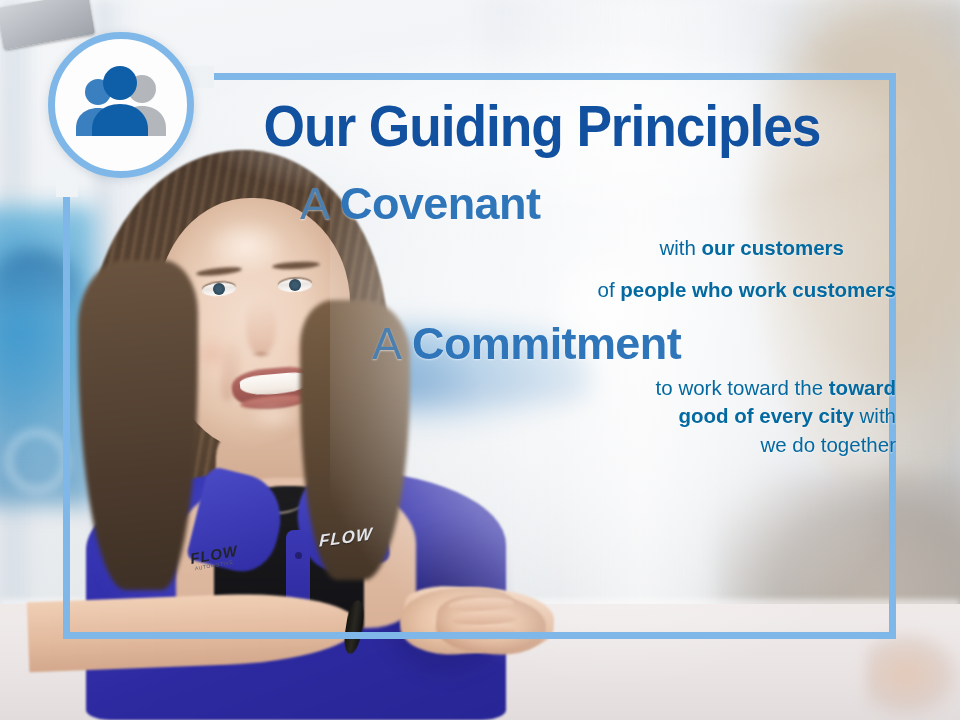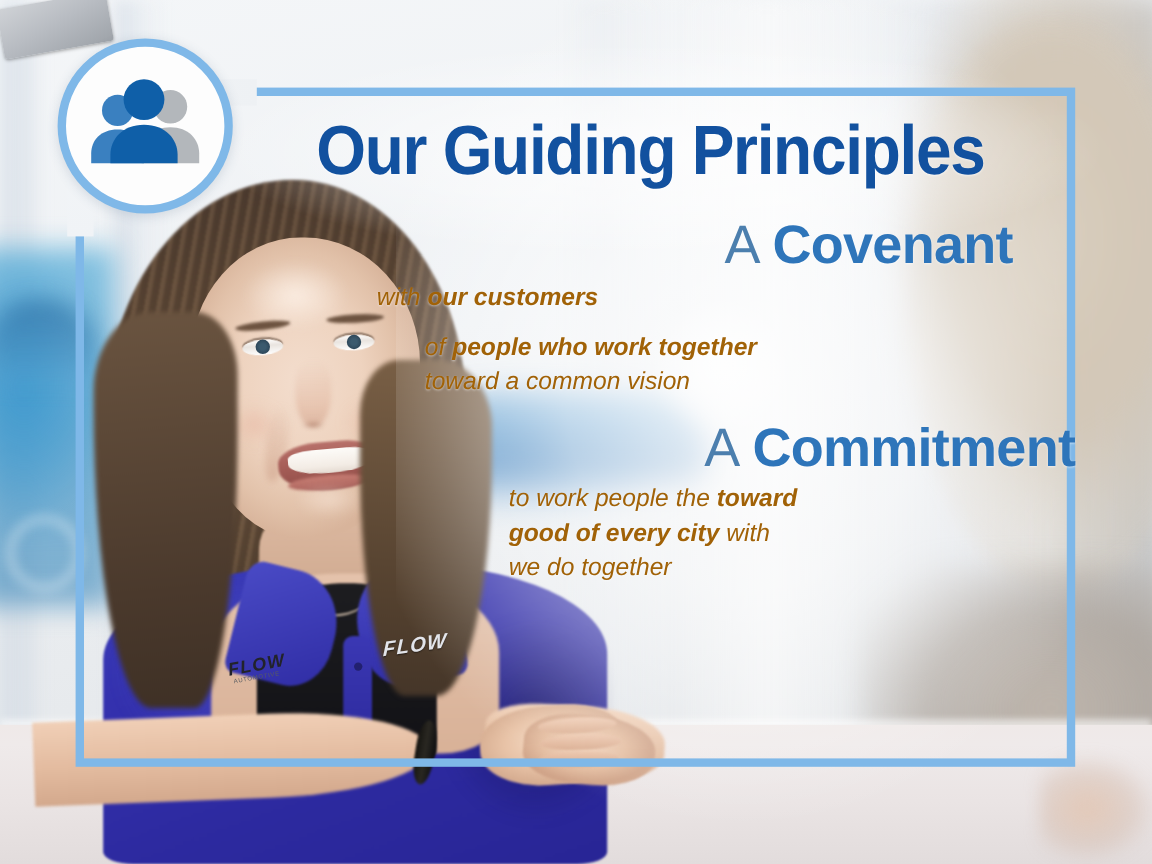--- a/index.html
+++ b/index.html
@@ -407,35 +407,34 @@
 
   .principles {
     position:absolute; left:300px; top:180px; width:596px;
   }
   .pblock { margin-bottom:14px; }
 
   .phead {
     font-size:45px;
     line-height:1.06;
     color:#2e75ba;
-    text-align:right;
+    text-align:left;
     white-space:nowrap;
     text-shadow:0 1px 2px rgba(255,255,255,.55);
   }
   .phead .art { font-weight:normal; color:#4c7fae; letter-spacing:0px; }
   .phead .word { font-weight:bold; letter-spacing:-.6px; }
 
   .psub {
     font-size:20.5px;
     line-height:1.38;
-    color:#a16207;
-    text-align:left;
+    color:#0369a1;
+    text-align:right;
     margin-top:6px;
     text-shadow:0 1px 2px rgba(255,255,255,.55);
-    font-style:italic;
   }
   .psub b { font-weight:bold; }
 
   
   .pb1 { padding-right:52px; }
   .pb1 .psub { padding-left:14px; }
   .pb2 { padding-left:32px; }
   .pb2 .psub { padding-left:22px; }
   .pb3 { padding-left:72px;margin-top:16px; }
   .pb3 .psub { padding-left:52px; }
@@ -544,29 +543,28 @@
         <span class="art">A</span>
         <span class="word">Covenant</span>
       </div>
       <div class="psub">
         <span>with </span><b>our customers</b>
       </div>
     </div>
 
     <div class="pblock pb2">
       <div class="psub">
-        <span>of </span><b>people who work together</b><br>
-        <span>toward a common vision</span>
+        <span>of </span><b>people who work customers</b><br>
       </div>
     </div>
 
     <div class="pblock pb3">
       <div class="phead">
         <span class="art">A</span>
         <span class="word">Commitment</span>
       </div>
       <div class="psub">
-        <span>to work people the </span><b>toward</b><br><b>good of every city</b><span> with</span>
+        <span>to work toward the </span><b>toward</b><br><b>good of every city</b><span> with</span>
       <br><span>we do together</span></div>
     </div>
 
   </div>
 </div>
 
 </body></html>

